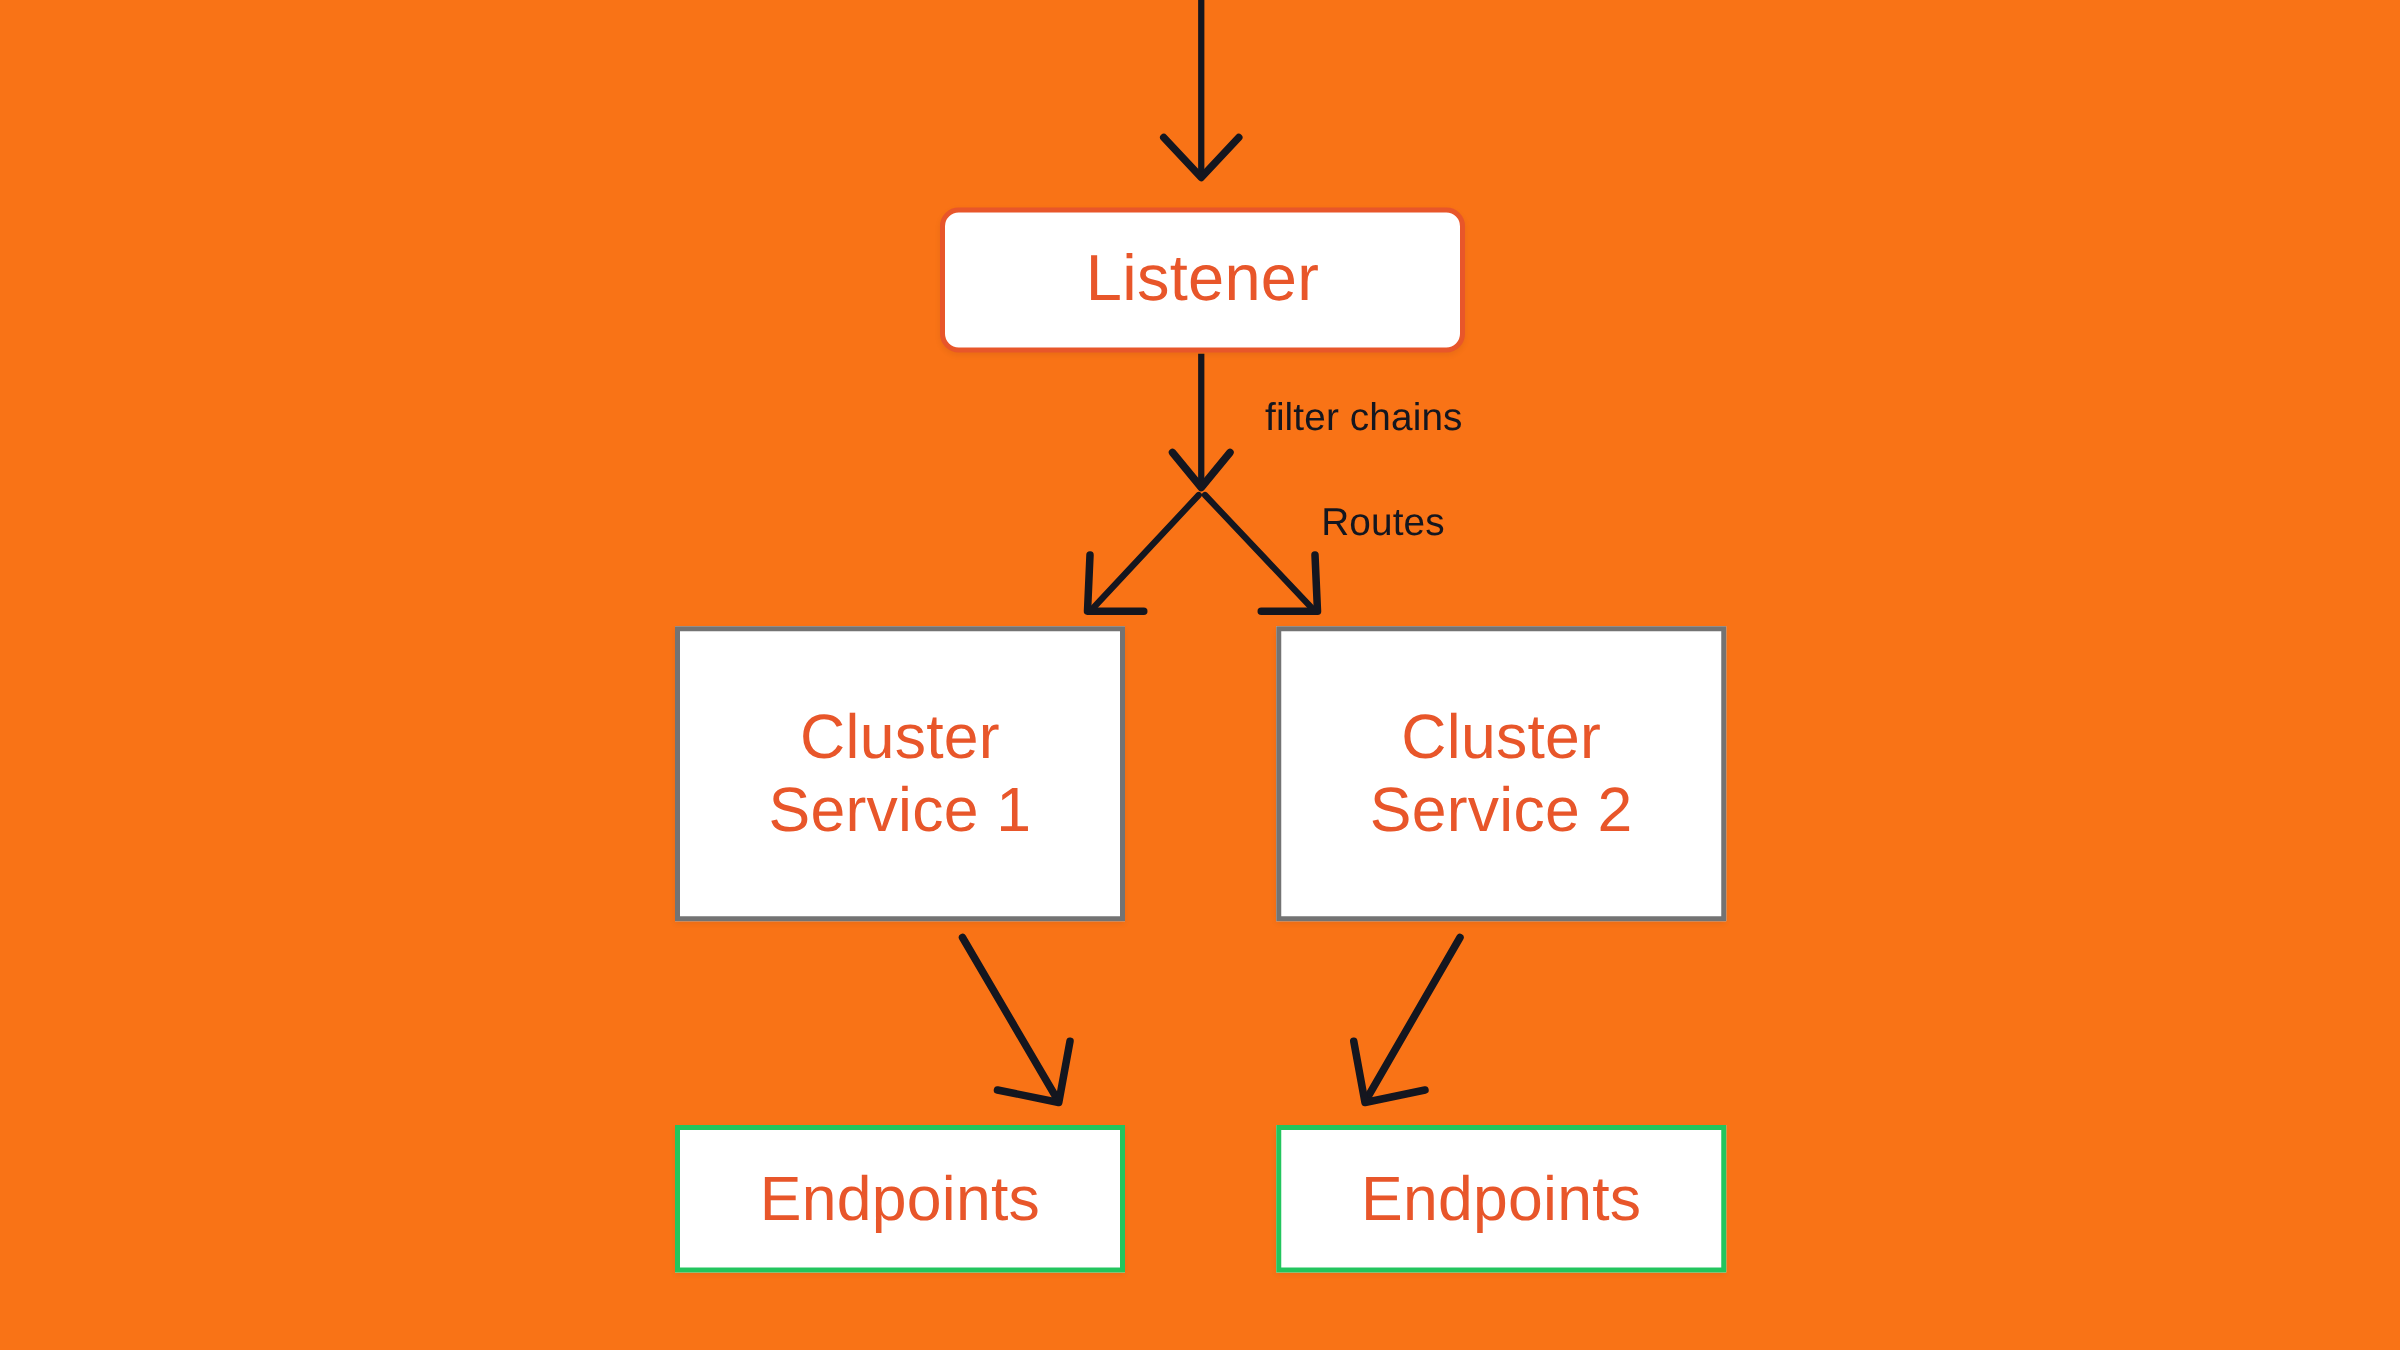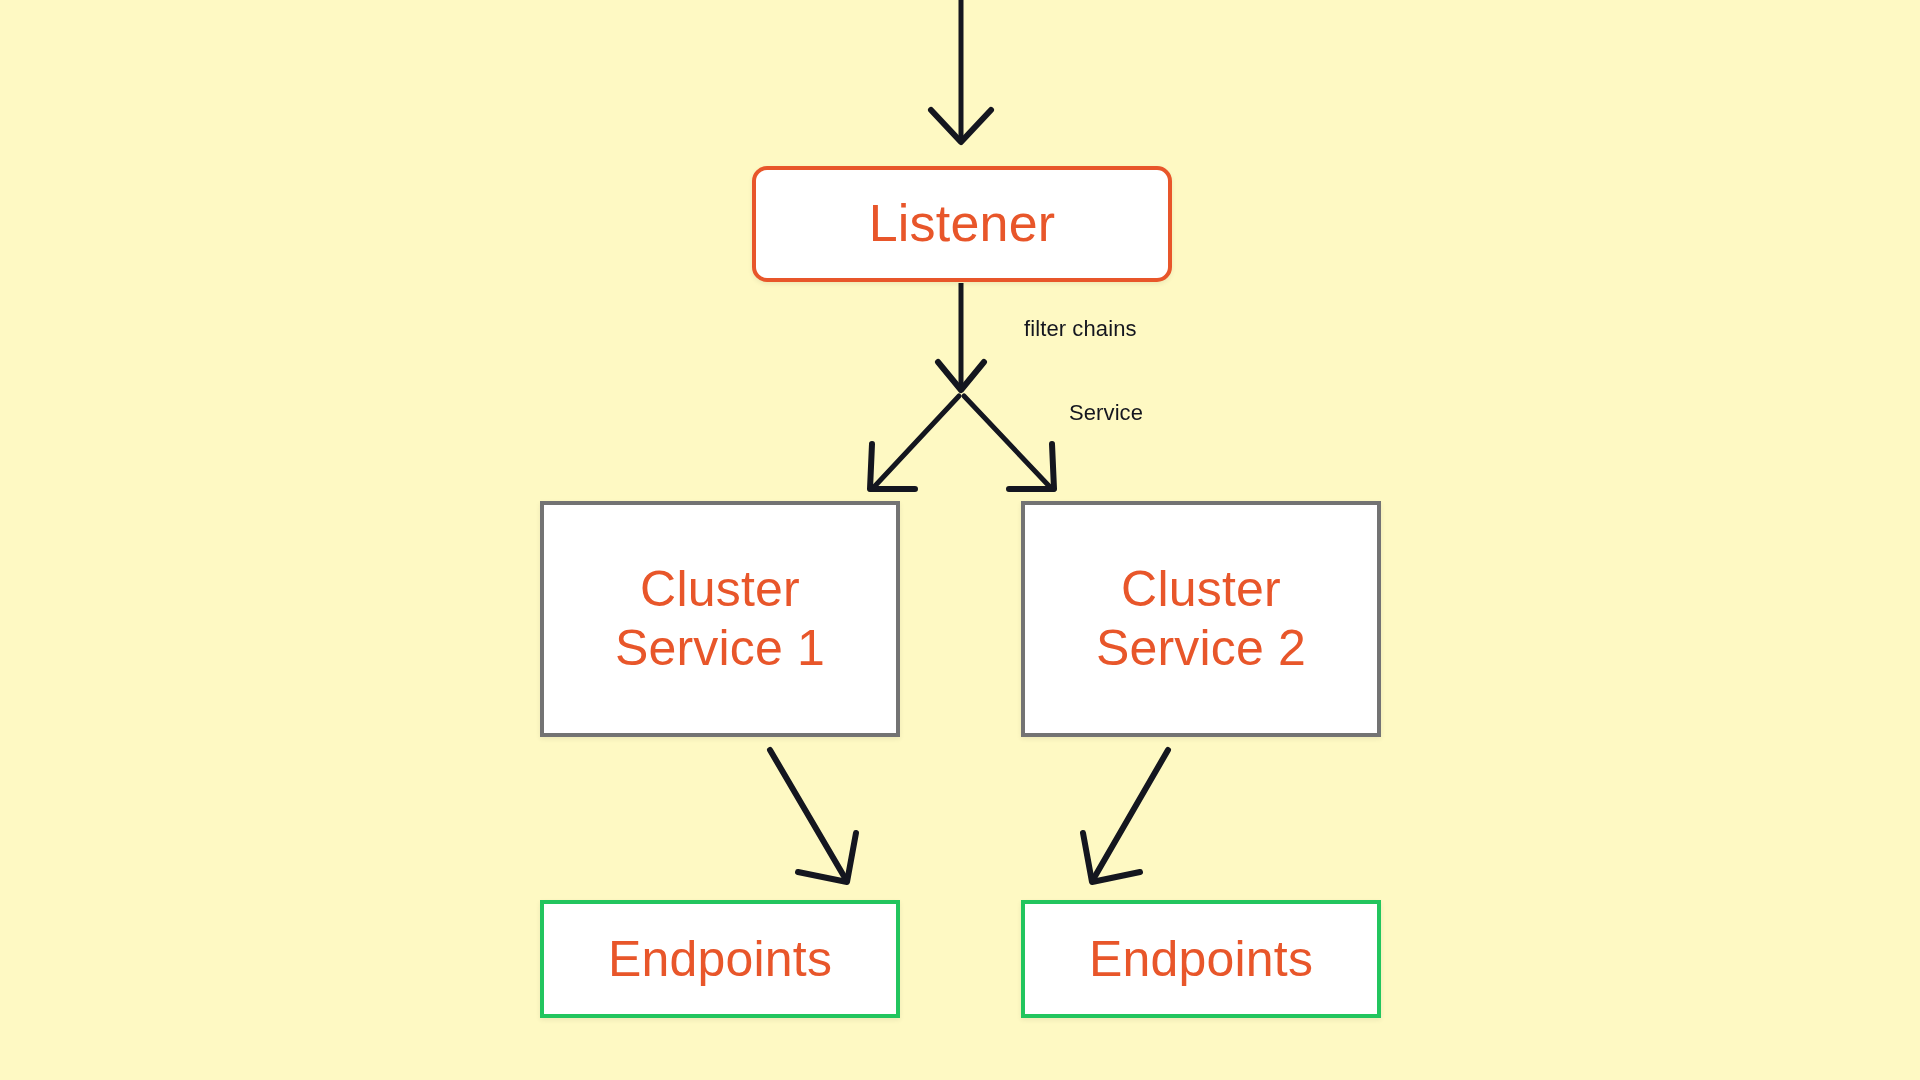--- a/index.html
+++ b/index.html
@@ -10,21 +10,21 @@
     width: 1920px;
     height: 1080px;
     background: #f4f4f4;
     font-family: "Liberation Sans", sans-serif;
     overflow: hidden;
   }
   #canvas {
     position: relative;
     width: 1920px;
     height: 1080px;
-    background: #fef9c3;
+    background: #f97316;
   }
   #edges {
     position: absolute;
     top: 0;
     left: 0;
     width: 1920px;
     height: 1080px;
     pointer-events: none;
   }
   .node {
@@ -66,24 +66,23 @@
     height: 118px;
     border: 4px solid #22c55e;
     font-size: 50px;
     box-shadow: 0 2px 5px rgba(0,0,0,0.07);
   }
   .node-endpoints-1 { left: 540px; }
   .node-endpoints-2 { left: 1021px; }
   .edge-label {
     position: absolute;
     color: #14161f;
-    font-size: 22px;
+    font-size: 31px;
     white-space: nowrap;
     letter-spacing: 0.1px;
-    margin-left: 12px;
   }
   .label-filter-chains { left: 1012px; top: 316px; }
   .label-routes { left: 1057px; top: 400px; }
 </style>
 </head>
 <body>
 
 <div id="canvas">
 
   <svg id="edges" viewBox="0 0 1920 1080" width="1920" height="1080" xmlns="http://www.w3.org/2000/svg">
@@ -127,15 +126,15 @@
 
   <div class="node node-cluster node-cluster-2">Cluster
 Service 2</div>
 
   <div class="node node-endpoints node-endpoints-1">Endpoints</div>
 
   <div class="node node-endpoints node-endpoints-2">Endpoints</div>
 
   <div class="edge-label label-filter-chains">filter chains</div>
 
-  <div class="edge-label label-routes">Service</div>
+  <div class="edge-label label-routes">Routes</div>
 
 </div>
 
 </body></html>

